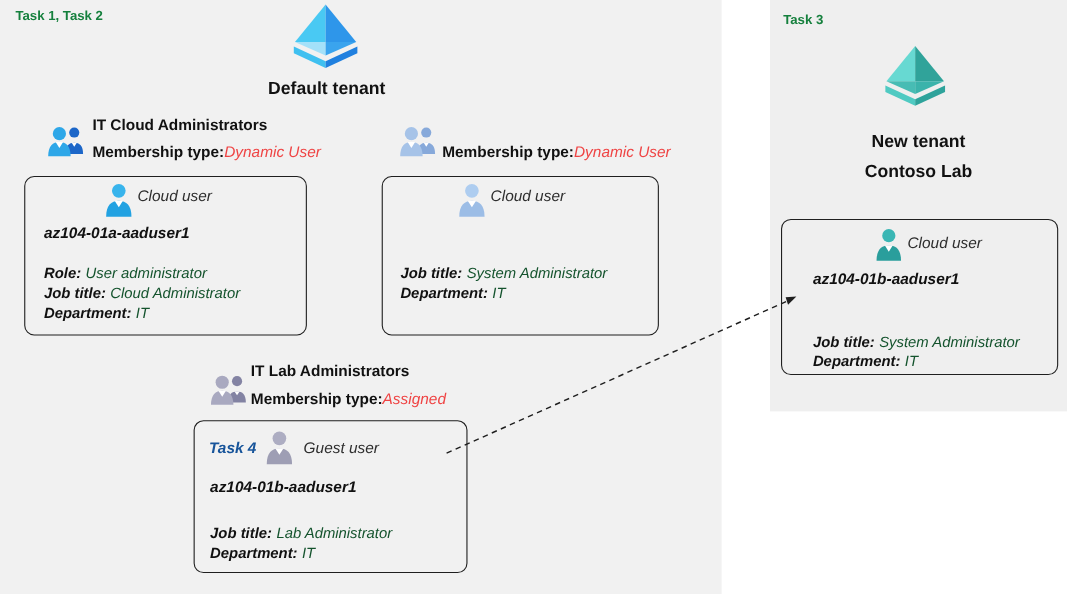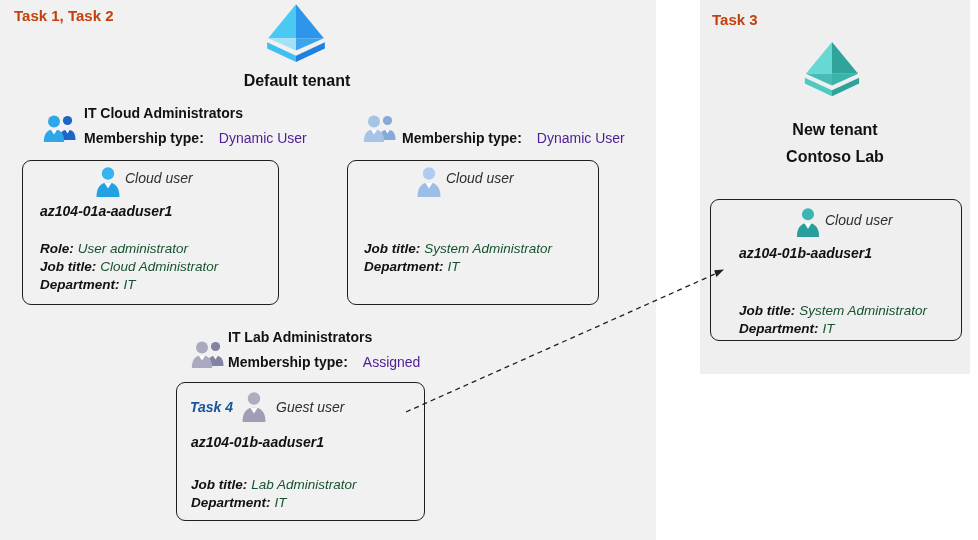--- a/index.html
+++ b/index.html
@@ -2,26 +2,26 @@
 <html><head>
 <meta charset="utf-8">
 <style>
   html,body{margin:0;padding:0;background:#ffffff;}
   .canvas{
     position:relative;width:978px;height:540px;overflow:hidden;
     font-family:"Liberation Sans", sans-serif;color:#1f1f1f;background:#ffffff;
   }
   .region-left{position:absolute;left:0;top:0;width:656px;height:540px;background:#f1f1f1;}
   .region-right{position:absolute;left:700px;top:0;width:270px;height:374px;background:#efefef;}
-  .task-label{position:absolute;font-size:15px;font-weight:bold;color:#c2410c;}
+  .task-label{position:absolute;font-size:12px;font-weight:bold;color:#15803d;}
   .tenant-label{position:absolute;font-weight:bold;font-size:16px;color:#111;text-align:center;}
   .group-title{position:absolute;font-weight:bold;font-size:14px;color:#111;white-space:nowrap;}
   .member-line{position:absolute;font-size:14px;white-space:nowrap;}
   .member-line .lbl{font-weight:bold;color:#111;}
-  .member-line .val{color:#4c1d95;margin-left:15px;}
+  .member-line .val{color:#ef4444;margin-left:0;font-style:italic;}
   .card{
     position:absolute;border:1.4px solid #1f1f1f;border-radius:9px;background:transparent;font-style:italic;
   }
   .card .user-type{position:absolute;font-size:14px;color:#2e2e2e;white-space:nowrap;}
   .card .user-name{position:absolute;font-size:14px;font-weight:bold;color:#111;white-space:nowrap;}
   .card .field{position:absolute;font-size:13.5px;white-space:nowrap;}
   .card .field .lbl{font-weight:bold;color:#111;}
   .card .field .val{color:#14532d;margin-left:4px;}
   .card .task-inline{position:absolute;font-size:14px;font-weight:bold;color:#17549a;white-space:nowrap;}
   .icon{position:absolute;display:block;}

